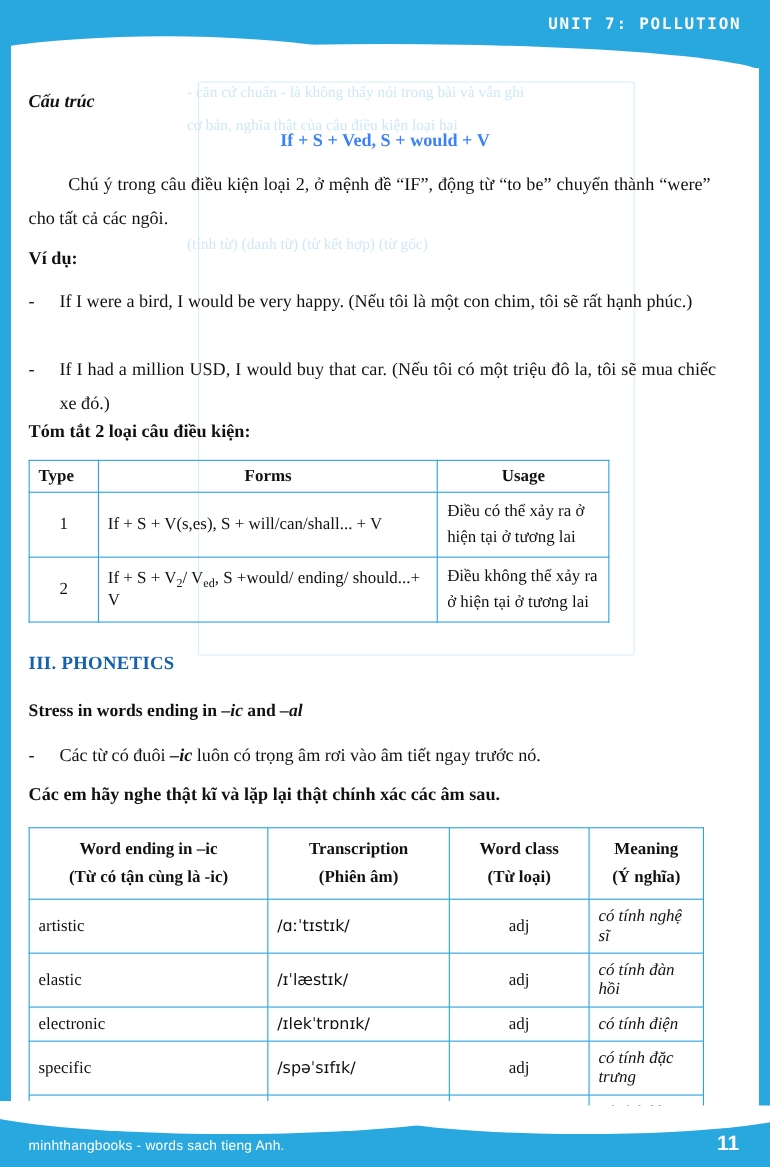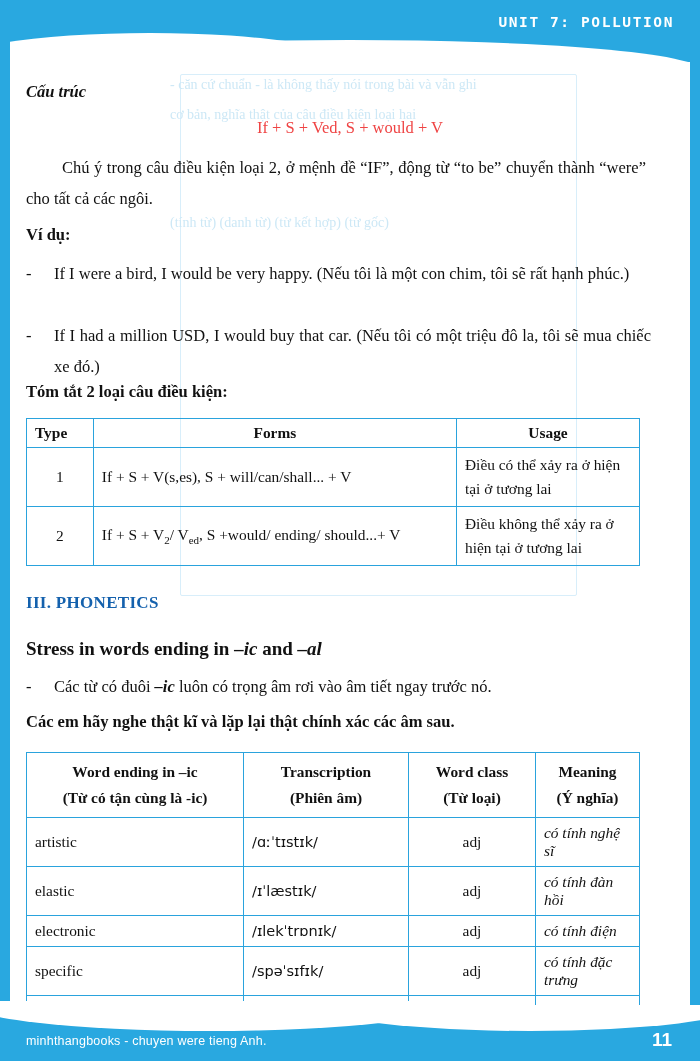--- a/index.html
+++ b/index.html
@@ -133,22 +133,22 @@
     font-weight: bold;
     font-style: italic;
     font-size: 16.5px;
   }
 
   .formula {
     position: absolute;
     left: 0; top: 118px;
     width: 700px;
     text-align: center;
-    color: #ef4444;
-    font-weight: normal;
+    color: #3b82f6;
+    font-weight: bold;
     font-size: 16.5px;
   }
 
   .para-note {
     position: absolute;
     left: 26px; top: 152px;
     width: 620px;
     font-size: 16.5px;
     line-height: 31px;
     text-indent: 36px;
@@ -200,21 +200,21 @@
     border: 1.2px solid #2aa3dd;
     padding: 5px 8px;
     vertical-align: middle;
     font-weight: normal;
     text-align: left;
   }
 
   #conditional-table {
     left: 26px;
     top: 418px;
-    width: 614px;
+    width: 528px;
   }
   #conditional-table th {
     font-weight: bold;
     text-align: center;
   }
   #conditional-table td.type-col,
   #conditional-table th.type-col {
     width: 52px;
     text-align: center;
   }
@@ -233,21 +233,21 @@
     color: #1461ad;
     font-weight: bold;
     font-size: 17px;
     letter-spacing: .3px;
   }
 
   .lbl-stress {
     position: absolute;
     left: 26px; top: 638px;
     font-weight: bold;
-    font-size: 19px;
+    font-size: 16px;
   }
   .lbl-stress i { font-style: italic; }
 
   .bullet-ic {
     position: absolute;
     left: 26px; top: 672px;
     width: 620px;
     font-size: 16.5px;
     line-height: 30px;
   }
@@ -429,16 +429,16 @@
       <td class="c-class">adj</td>
       <td class="c-mean">có tính khoa học</td>
     </tr>
   </tbody>
     </table>
 
 
   <div class="footer-band"></div>
   <div class="footer-wave"></div>
   <div class="footer-wave2"></div>
-  <div class="footer-text">minhthangbooks - chuyen were tieng Anh.</div>
+  <div class="footer-text">minhthangbooks - words sach tieng Anh.</div>
   <div class="page-number">11</div>
 
 </div>
 
 </body></html>

